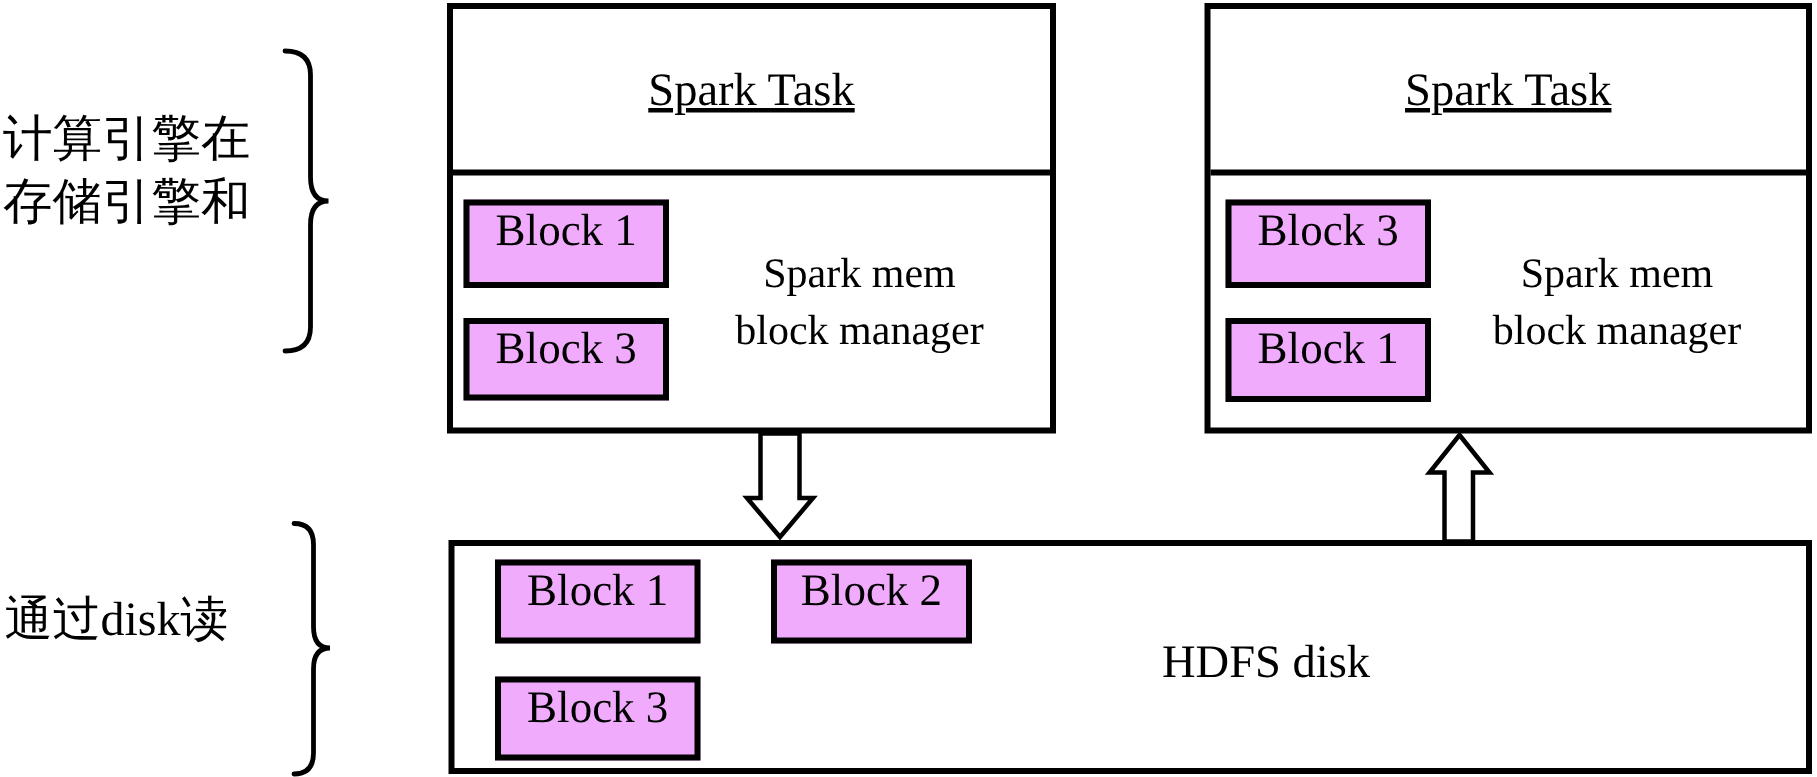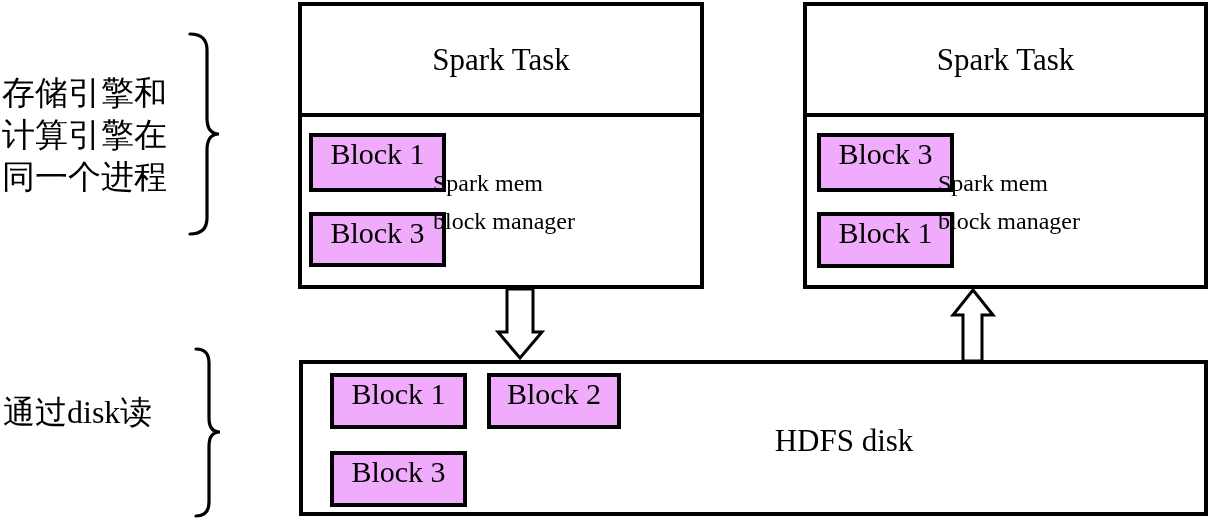--- a/index.html
+++ b/index.html
@@ -10,20 +10,21 @@
     background: #ffffff;
     color: #000000;
     font-family: "Liberation Serif", "DejaVu Serif", serif;
     overflow: hidden;
   }
   .box {
     position: absolute;
     border: 4px solid #000000;
     box-sizing: border-box;
     background: #ffffff;
+    text-decoration: underline;
   }
   .spark-header {
     height: 107px;
     border-bottom: 4px solid #000000;
     display: flex;
     align-items: center;
     justify-content: center;
     font-size: 31px;
   }
   .block {
@@ -33,21 +34,22 @@
     background: #f0abfc;
     display: flex;
     align-items: flex-start;
     justify-content: center;
     font-size: 30px;
     white-space: nowrap;
   }
   .manager-label {
     position: absolute;
     width: 280px;
-    font-size: 24px;
+    text-align: center;
+    font-size: 28px;
     line-height: 38px;
   }
   .hdfs-label {
     position: absolute;
     width: 220px;
     text-align: center;
     font-size: 31px;
     font-family: Liberation Serif, serif;
   }
   .cjk-label {
@@ -61,23 +63,22 @@
     line-height: 38px;
   }
   .svg-abs { position: absolute; }
 </style>
 </head>
 <body>
 
 <div class="canvas">
 
   <div class="cjk-label" style="left:2px; top:72px;">
+    <div>计算引擎在</div>
     <div>存储引擎和</div>
-    <div>计算引擎在</div>
-    <div>同一个进程</div>
   </div>
 
   <svg class="svg-abs" style="left:186px; top:28px;" width="40" height="212" viewBox="0 0 40 212">
     <path d="M 4 6 Q 21 6 21 22 L 21 90 Q 21 106 33 106 Q 21 106 21 122 L 21 190 Q 21 206 4 206" fill="none" stroke="#000000" stroke-width="3.2" stroke-linecap="round"></path>
   </svg>
 
   <div class="cjk-label bottom" style="left:3px; top:393px;">
     <div>通过disk读</div>
   </div>
 
@@ -122,21 +123,21 @@
   </svg>
 
   <svg class="svg-abs" style="left:949px; top:288px;" width="48" height="76" viewBox="0 0 48 76">
     <polygon points="24,2 44,27 33,27 33,73 14,73 14,27 4,27" fill="#ffffff" stroke="#000000" stroke-width="3"></polygon>
   </svg>
 
   <div class="box" style="left:299px; top:360px; width:909px; height:156px;"></div>
   <div class="block" style="left:330px; top:373px; width:137px; height:56px;">
     <span>Block 1</span>
   </div>
-  <div class="block" style="left:487px; top:373px; width:134px; height:56px;">
+  <div class="block" style="left:514px; top:373px; width:134px; height:56px;">
     <span>Block 2</span>
   </div>
   <div class="block" style="left:330px; top:451px; width:137px; height:56px;">
     <span>Block 3</span>
   </div>
   <div class="hdfs-label" style="left:734px; top:423px;">HDFS disk</div>
 
 </div>
 
 </body></html>

